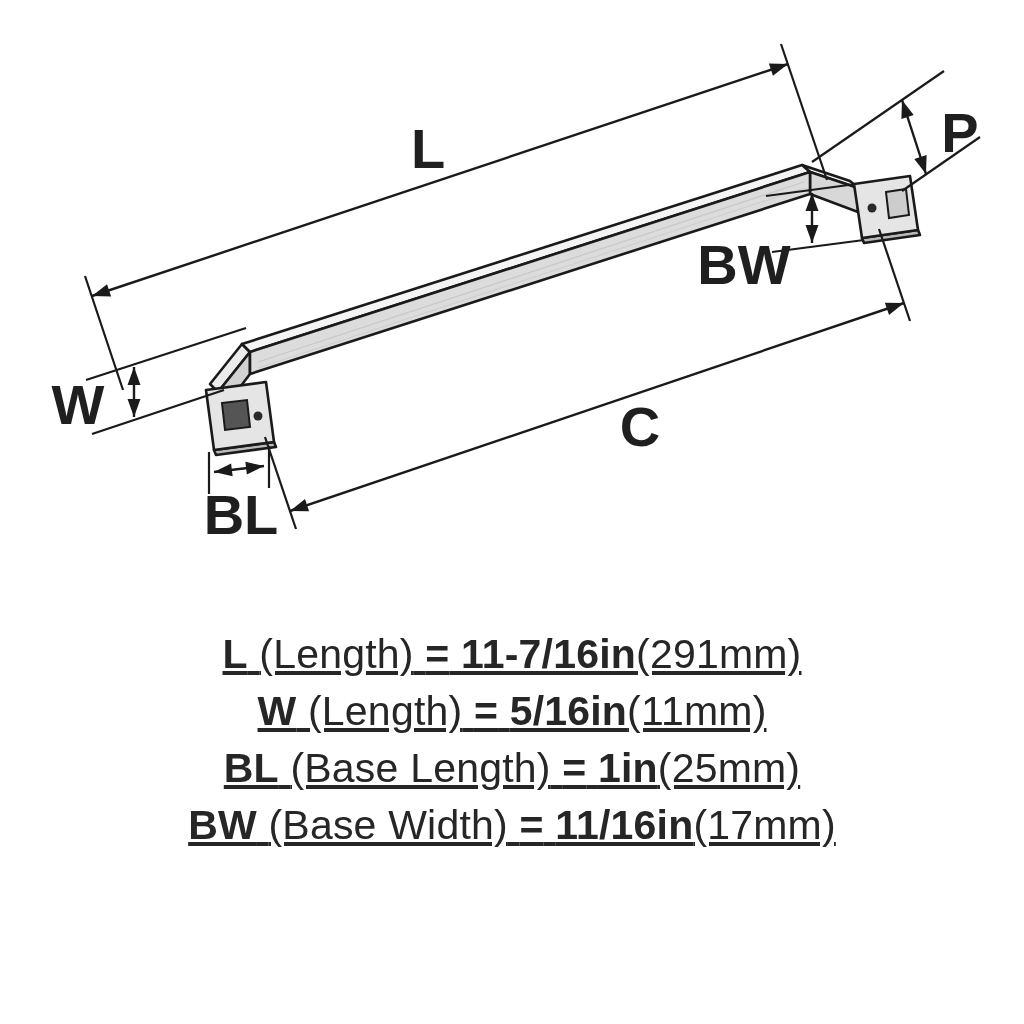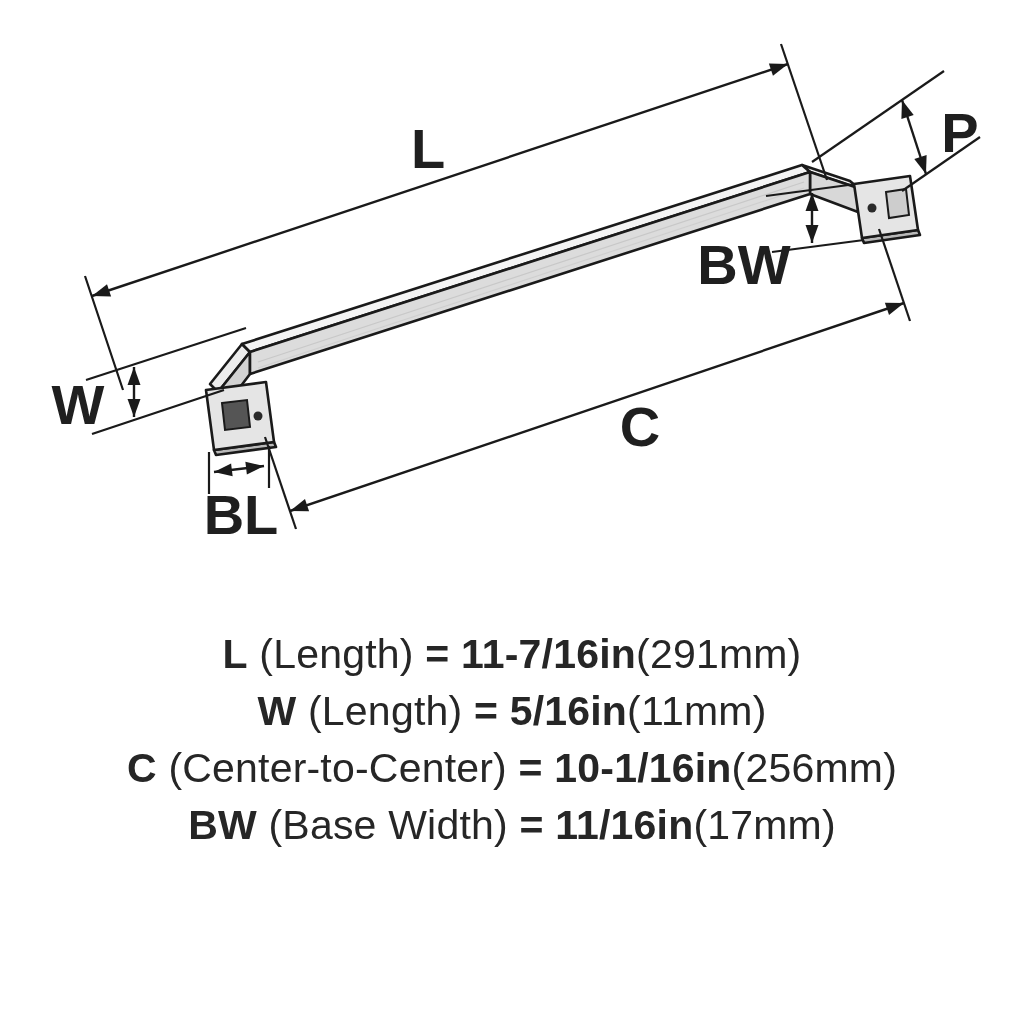--- a/index.html
+++ b/index.html
@@ -5,21 +5,21 @@
   html,body{margin:0;padding:0;background:#ffffff;}
   .stage{position:relative;width:1024px;height:1024px;background:#ffffff;overflow:hidden;
          font-family:"Liberation Sans", sans-serif;}
   .stage svg{position:absolute;top:0;left:0;}
   .dimline{stroke:#1a1a1a;stroke-width:2.4;fill:none;}
   .extline{stroke:#1a1a1a;stroke-width:2.2;fill:none;}
   .outline{stroke:#1a1a1a;stroke-width:2.6;stroke-linejoin:round;}
   .dimtext{font-family:"Liberation Sans", sans-serif;font-weight:700;font-size:56px;fill:#1f1f1f;}
   .legend{position:absolute;left:0;right:0;top:626px;text-align:center;
           font-size:41px;color:#262626;letter-spacing:0.2px;}
-  .legend .row{height:57px;line-height:57px;white-space:nowrap;}
+  .legend .row{height:57px;line-height:57px;white-space:nowrap;text-decoration:underline;}
   .b{font-weight:700;}
   .r{font-weight:400;}
 </style>
 </head>
 <body>
 
 <div class="stage">
 
   <svg width="1024" height="1024" viewBox="0 0 1024 1024">
     <defs>
@@ -102,24 +102,24 @@
       <span class="b">=</span>
       <span class="b">11-7/16in</span><span class="r">(291mm)</span>
     </div>
     <div class="row">
       <span class="b">W</span>
       <span class="r">(Length)</span>
       <span class="b">=</span>
       <span class="b">5/16in</span><span class="r">(11mm)</span>
     </div>
     <div class="row">
-      <span class="b">C</span>
-      <span class="r">(Center-to-Center)</span>
+      <span class="b">BL</span>
+      <span class="r">(Base Length)</span>
       <span class="b">=</span>
-      <span class="b">10-1/16in</span><span class="r">(256mm)</span>
+      <span class="b">1in</span><span class="r">(25mm)</span>
     </div>
     <div class="row">
       <span class="b">BW</span>
       <span class="r">(Base Width)</span>
       <span class="b">=</span>
       <span class="b">11/16in</span><span class="r">(17mm)</span>
     </div>
   </div>
 
 </div>

